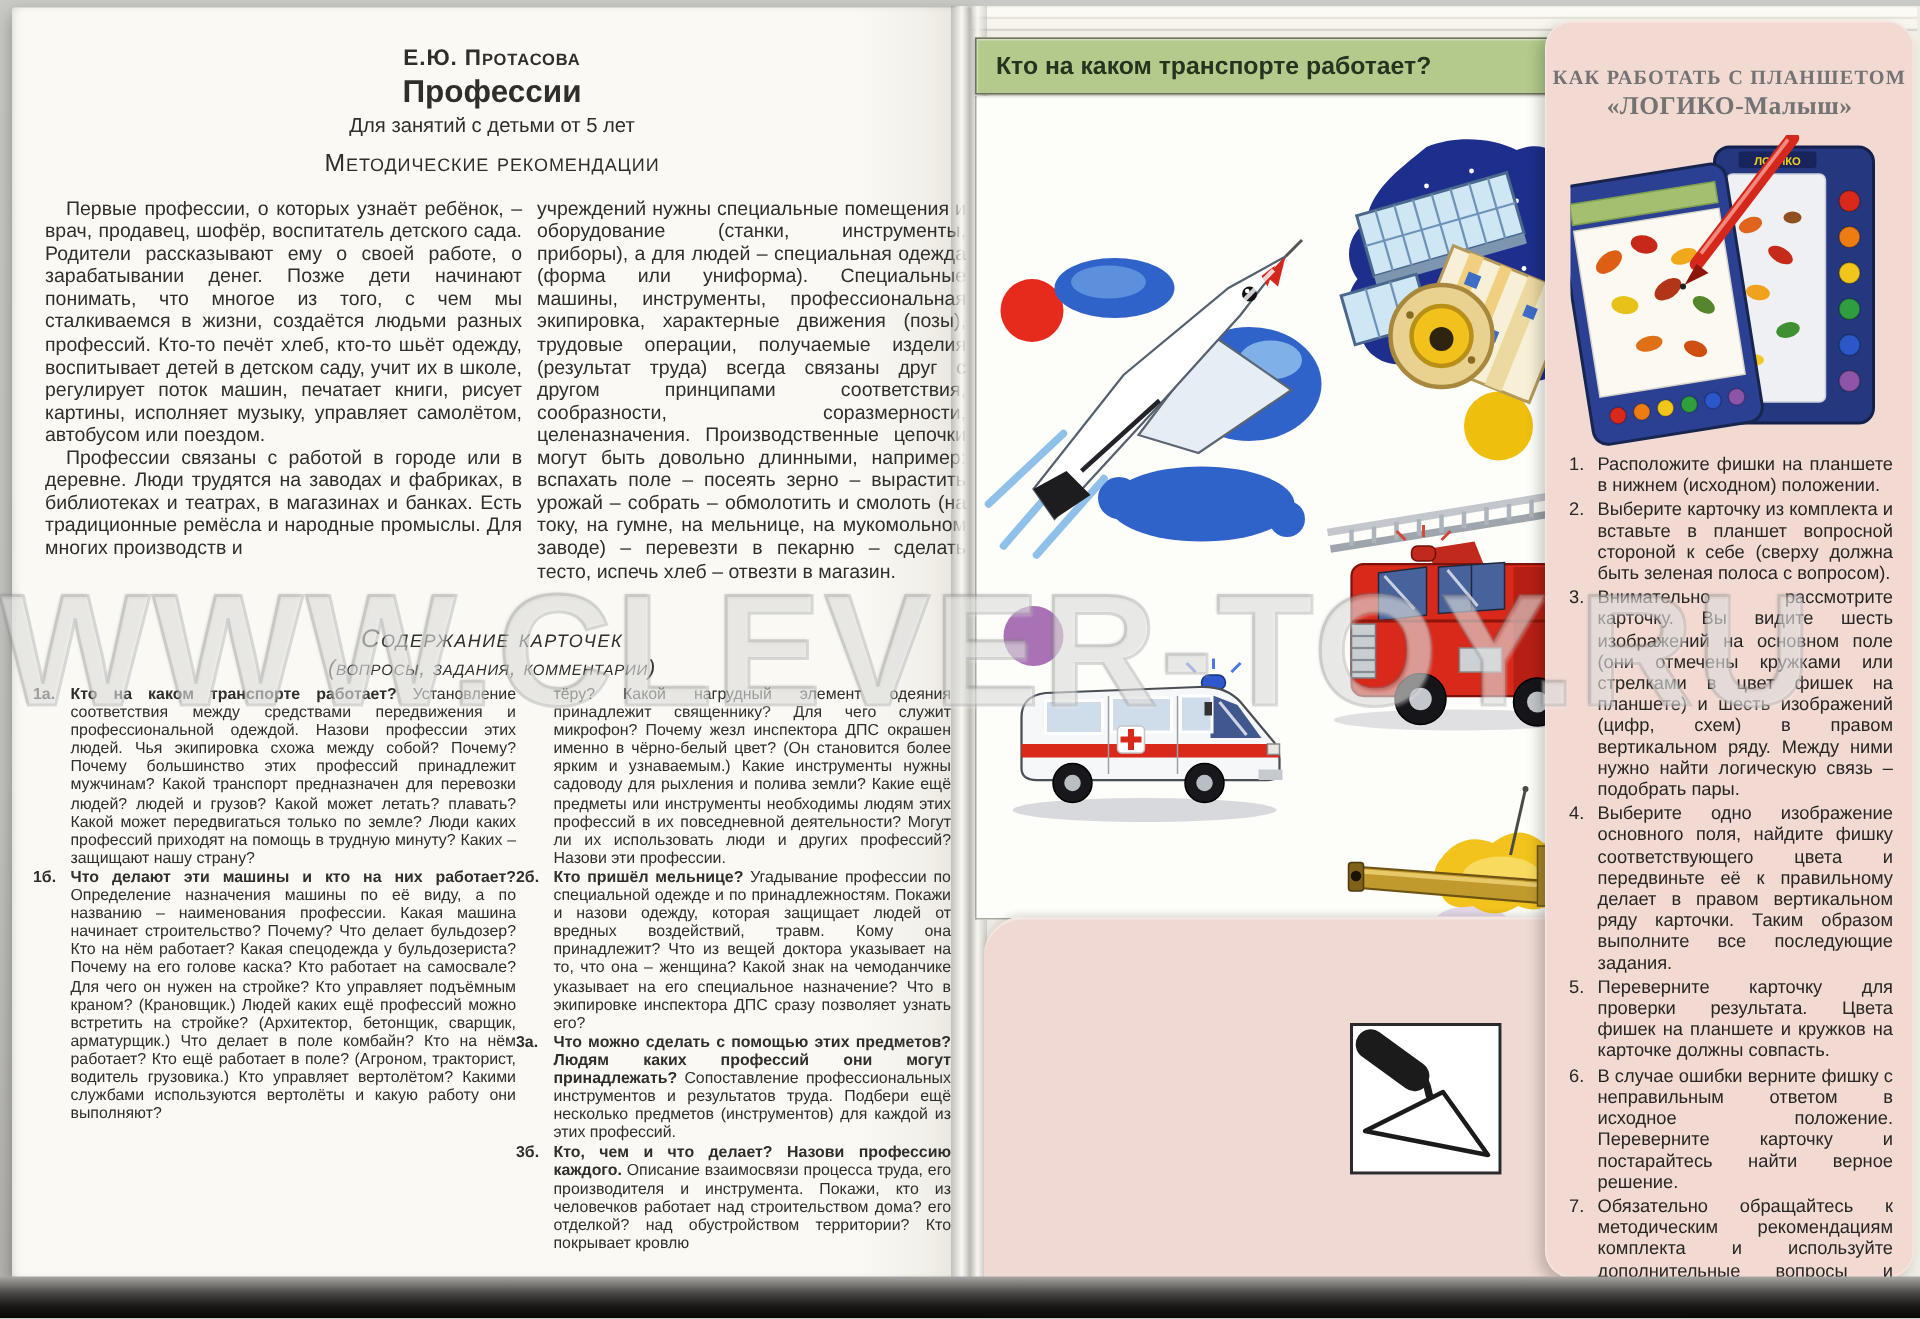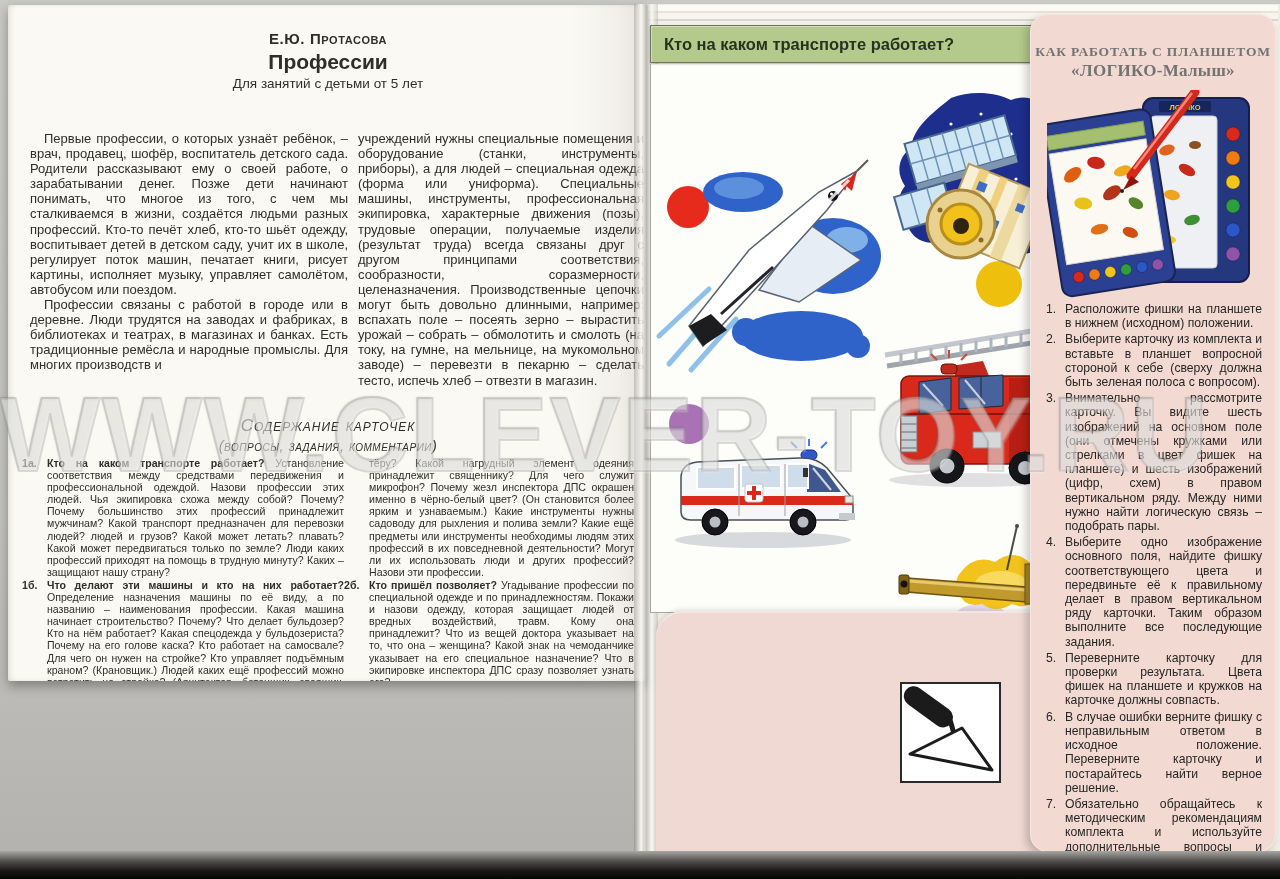--- a/index.html
+++ b/index.html
@@ -2,21 +2,21 @@
 <html><head>
 <meta charset="utf-8">
 <style>
   html,body{margin:0;padding:0;}
   #stage{position:relative;width:1280px;height:879px;overflow:hidden;
     background:linear-gradient(180deg,#c9c9c5 0%,#c3c3bf 60%,#b2b1ad 100%);
     font-family:"Liberation Sans","DejaVu Sans",sans-serif;color:#2f2e2b;}
   .abs{position:absolute;}
 
   
-  .left-page{left:8px;top:5px;width:640px;height:676px;border-radius:2px;overflow:hidden;
+  .left-page{left:8px;top:5px;width:640px;height:847px;border-radius:2px;overflow:hidden;
     background:linear-gradient(90deg,#faf9f4 0 88%,#f2f0e9 95%,#e4e1d9 100%);
     box-shadow:0 5px 12px rgba(0,0,0,.32), inset 4px 0 8px -5px rgba(0,0,0,.22), inset -6px 0 10px -6px rgba(0,0,0,.20);
     z-index:4;}
   .title-block{position:absolute;top:25px;left:0;width:100%;text-align:center;}
   .author{font-variant:small-caps;font-size:15px;font-weight:600;letter-spacing:.6px;}
   .book-title{font-size:21px;font-weight:700;margin-top:3px;}
   .book-sub{font-size:13.5px;margin-top:2px;}
   .method-head{font-variant:small-caps;font-size:16.5px;letter-spacing:.6px;margin-top:9px;}
   .intro{position:absolute;top:126px;left:22px;width:614px;display:flex;gap:10px;
     font-size:13px;line-height:15.1px;text-align:justify;}
@@ -268,20 +268,21 @@
         <rect x="374" y="500" width="13" height="40" fill="#a8882a" stroke="#6e5414"></rect>
       </g>
     </svg>
   </div>
 
   <div class="abs left-page">
     <div class="title-block">
       <div class="author">Е.Ю. Протасова</div>
       <div class="book-title">Профессии</div>
       <div class="book-sub">Для занятий с детьми от 5 лет</div>
+      <div class="method-head">Методические рекомендации</div>
     </div>
 
     <div class="intro">
       <div class="c1">
         <p>Первые профессии, о которых узнаёт ребёнок, – врач, продавец, шофёр, воспитатель детского сада. Родители рассказывают ему о своей работе, о зарабатывании денег. Позже дети начинают понимать, что многое из того, с чем мы сталкиваемся в жизни, создаётся людьми разных профессий. Кто-то печёт хлеб, кто-то шьёт одежду, воспитывает детей в детском саду, учит их в школе, регулирует поток машин, печатает книги, рисует картины, исполняет музыку, управляет самолётом, автобусом или поездом.</p>
         <p>Профессии связаны с работой в городе или в деревне. Люди трудятся на заводах и фабриках, в библиотеках и театрах, в магазинах и банках. Есть традиционные ремёсла и народные промыслы. Для многих производств и</p>
       </div>
       <div class="c2">
         <p style="text-indent:0">учреждений нужны специальные помещения и оборудование (станки, инструменты, приборы), а для людей – специальная одежда (форма или униформа). Специальные машины, инструменты, профессиональная экипировка, характерные движения (позы), трудовые операции, получаемые изделия (результат труда) всегда связаны друг с другом принципами соответствия, сообразности, соразмерности, целеназначения. Производственные цепочки могут быть довольно длинными, например: вспахать поле – посеять зерно – вырастить урожай – собрать – обмолотить и смолоть (на току, на гумне, на мельнице, на мукомольном заводе) – перевезти в пекарню – сделать тесто, испечь хлеб – отвезти в магазин.</p>
       </div>
@@ -302,21 +303,21 @@
         <div class="c-item">
           <span class="c-num">1б.</span>
           <span class="c-lead">Что делают эти машины и кто на них работает?</span>
           <span>Определение назначения машины по её виду, а по названию – наименования профессии. Какая машина начинает строительство? Почему? Что делает бульдозер? Кто на нём работает? Какая спецодежда у бульдозериста? Почему на его голове каска? Кто работает на самосвале? Для чего он нужен на стройке? Кто управляет подъёмным краном? (Крановщик.) Людей каких ещё профессий можно встретить на стройке? (Архитектор, бетонщик, сварщик, арматурщик.) Что делает в поле комбайн? Кто на нём работает? Кто ещё работает в поле? (Агроном, тракторист, водитель грузовика.) Кто управляет вертолётом? Какими службами используются вертолёты и какую работу они выполняют?</span>
         </div>
       </div>
       <div class="c2">
         <div class="c-cont">тёру? Какой нагрудный элемент одеяния принадлежит священнику? Для чего служит микрофон? Почему жезл инспектора ДПС окрашен именно в чёрно-белый цвет? (Он становится более ярким и узнаваемым.) Какие инструменты нужны садоводу для рыхления и полива земли? Какие ещё предметы или инструменты необходимы людям этих профессий в их повседневной деятельности? Могут ли их использовать люди и других профессий? Назови эти профессии.</div>
         <div class="c-item">
           <span class="c-num">2б.</span>
-          <span class="c-lead">Кто пришёл позволяет?</span>
+          <span class="c-lead">Кто пришёл мельнице?</span>
           <span>Угадывание профессии по специальной одежде и по принадлежностям. Покажи и назови одежду, которая защищает людей от вредных воздействий, травм. Кому она принадлежит? Что из вещей доктора указывает на то, что она – женщина? Какой знак на чемоданчике указывает на его специальное назначение? Что в экипировке инспектора ДПС сразу позволяет узнать его?</span>
         </div>
         <div class="c-item">
           <span class="c-num">3а.</span>
           <span class="c-lead">Что можно сделать с помощью этих предметов? Людям каких профессий они могут принадлежать?</span>
           <span>Сопоставление профессиональных инструментов и результатов труда. Подбери ещё несколько предметов (инструментов) для каждой из этих профессий.</span>
         </div>
         <div class="c-item">
           <span class="c-num">3б.</span>
           <span class="c-lead">Кто, чем и что делает? Назови профессию каждого.</span>

